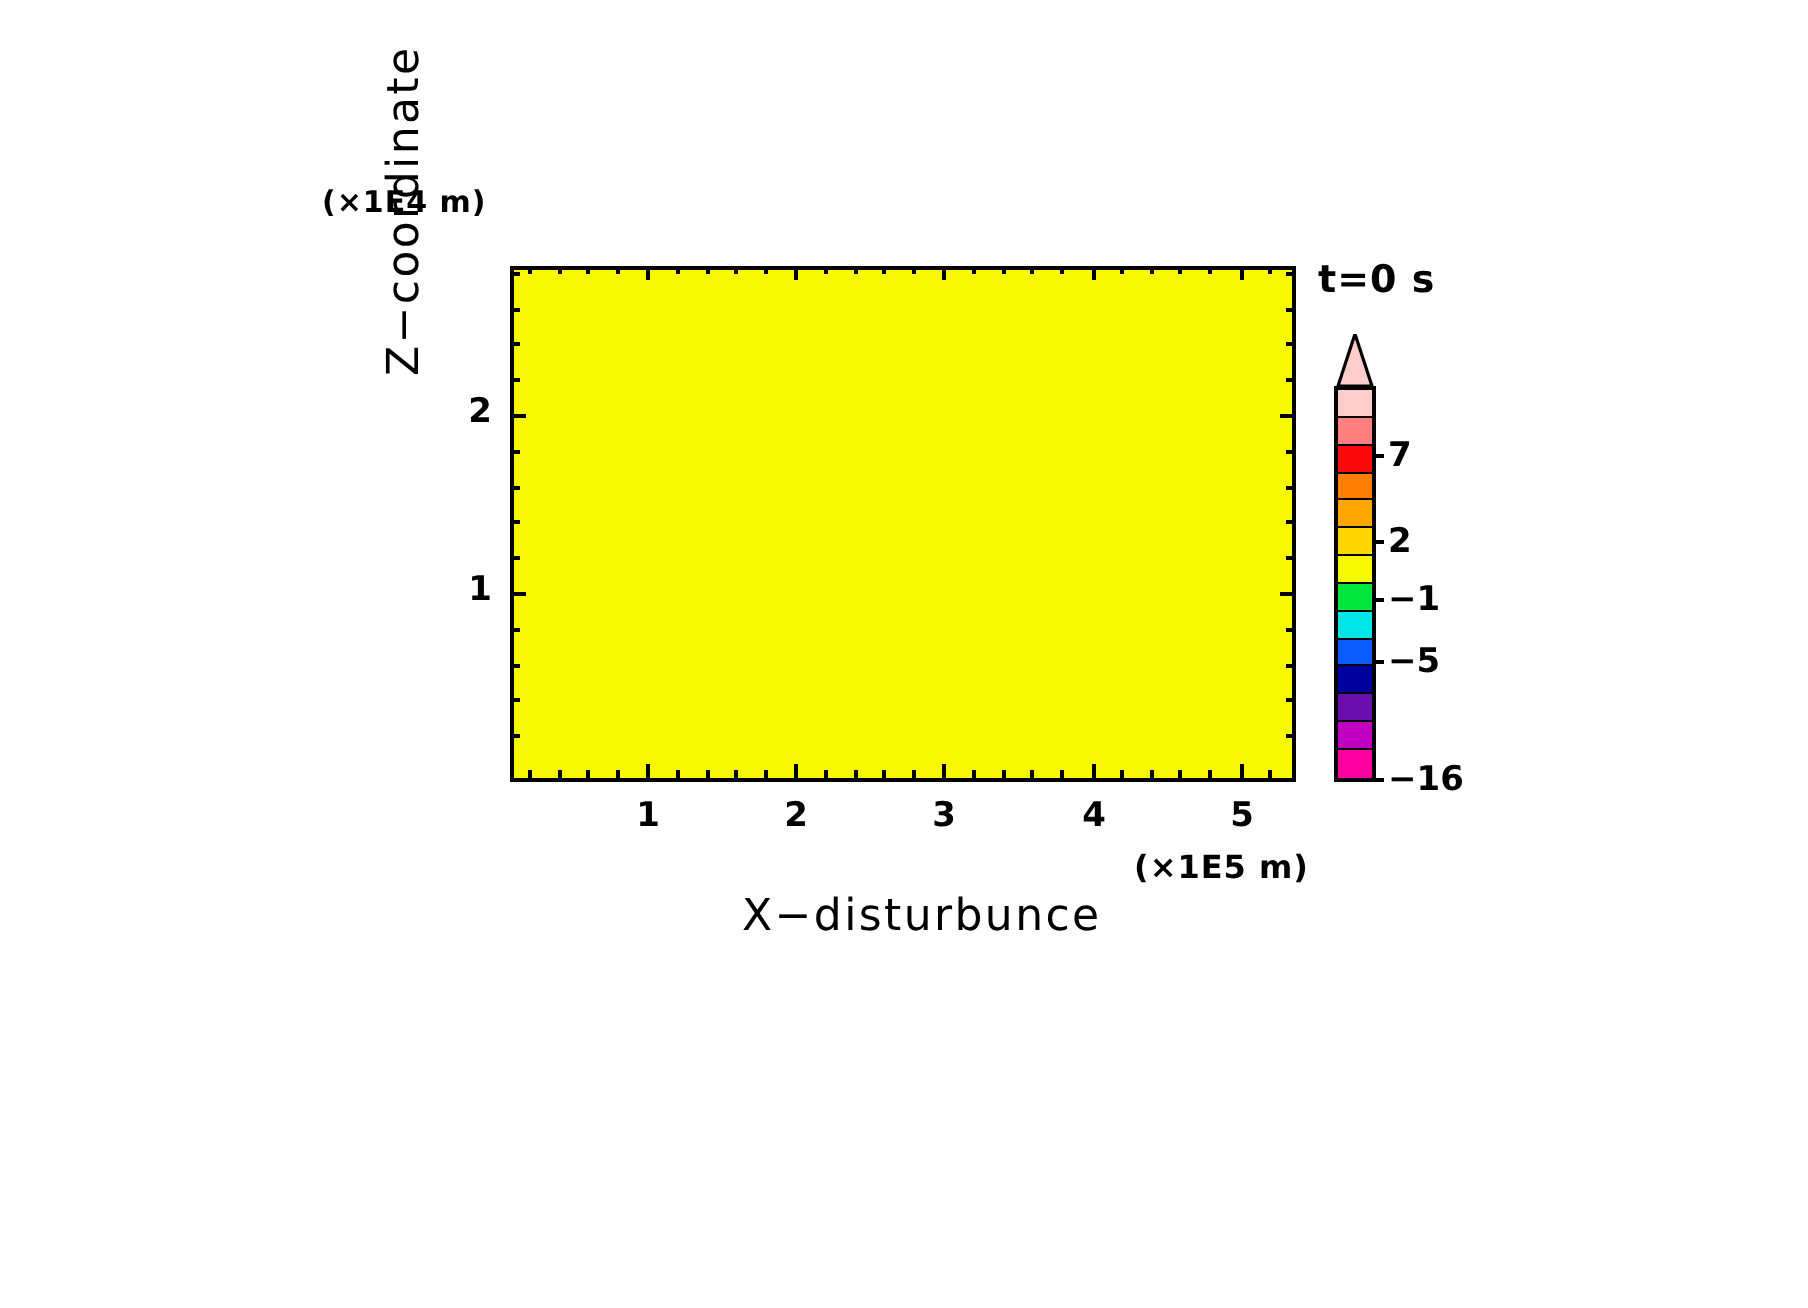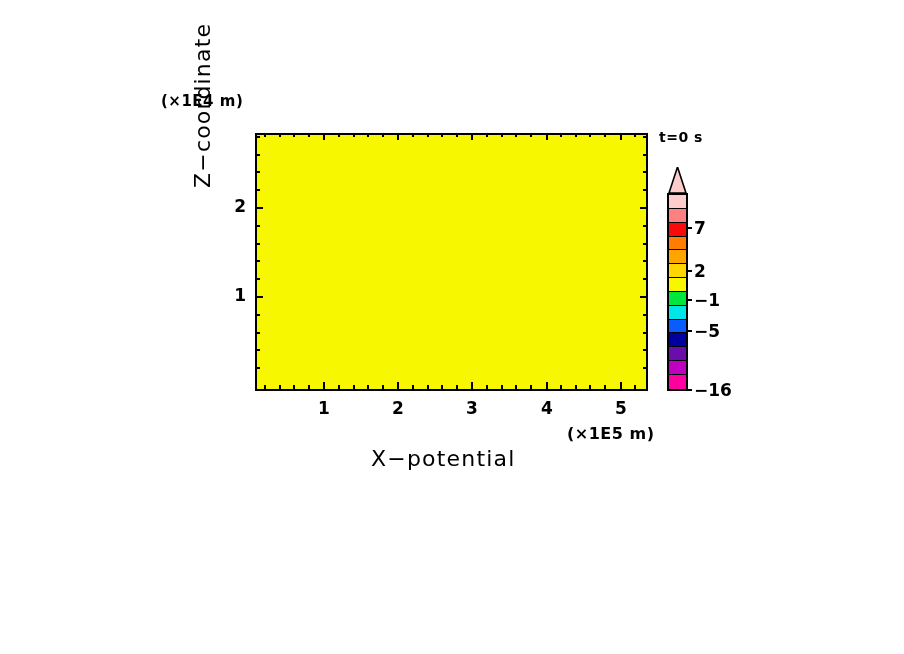--- a/index.html
+++ b/index.html
@@ -62,21 +62,21 @@
     font-size: 22px;
     letter-spacing: 1.2px;
     white-space: nowrap;
     transform: rotate(-90deg);
     transform-origin: 10px 10px;
   }
   .time-label {
     position: absolute;
     left: 659px;
     top: 129px;
-    font-size: 14px;
+    font-size: 19px;
     font-weight: bold;
     letter-spacing: 0.5px;
     white-space: nowrap;
   }
 
   
   #plot-frame {
     position: absolute;
     left: 255px;
     top: 133px;
@@ -253,21 +253,21 @@
       <div class="tick tick-y" style="left: 255px; top: 313.8px; width: 5px;"></div>
       <div class="tick tick-y" style="left: 643px; top: 313.8px; width: 4px;"></div>
       <div class="tick tick-y" style="left: 255px; top: 331.6px; width: 5px;"></div>
       <div class="tick tick-y" style="left: 643px; top: 331.6px; width: 4px;"></div>
       <div class="tick tick-y" style="left: 255px; top: 349.4px; width: 5px;"></div>
       <div class="tick tick-y" style="left: 643px; top: 349.4px; width: 4px;"></div>
       <div class="tick tick-y" style="left: 255px; top: 367.2px; width: 5px;"></div>
       <div class="tick tick-y" style="left: 643px; top: 367.2px; width: 4px;"></div>
     </div>
 
-  <div class="xaxis-label">X−potential</div>
+  <div class="xaxis-label">X−disturbunce</div>
   <div class="yaxis-label">Z−coordinate</div>
   <div class="xunit">(×1E5 m)</div>
 
   <div id="colorbar">
     <svg id="cb-arrow" viewBox="0 0 21 26" preserveAspectRatio="none">
       <polygon id="cb-arrow-poly" points="10.5,0 19,26 2,26" fill="#ffcccc" stroke="#000" stroke-width="1.6"></polygon>
     </svg>
     <div id="cb-bands">
         <div class="cb-band" style="background: rgb(255, 204, 204); height: 7.14286%;"></div>
         <div class="cb-band" style="background: rgb(255, 128, 128); height: 7.14286%;"></div>

